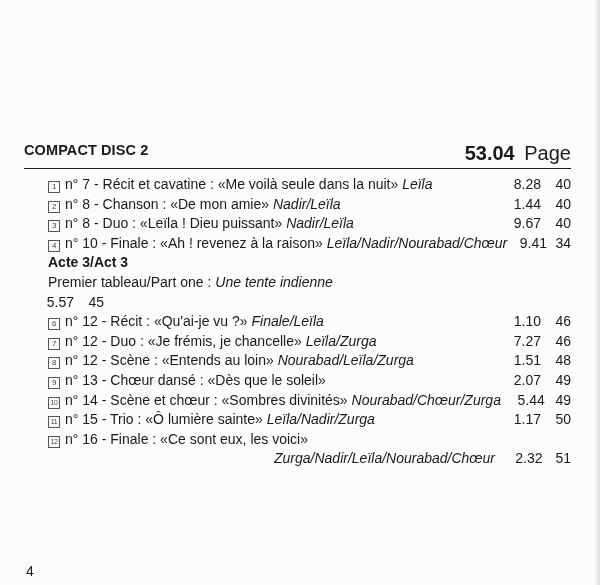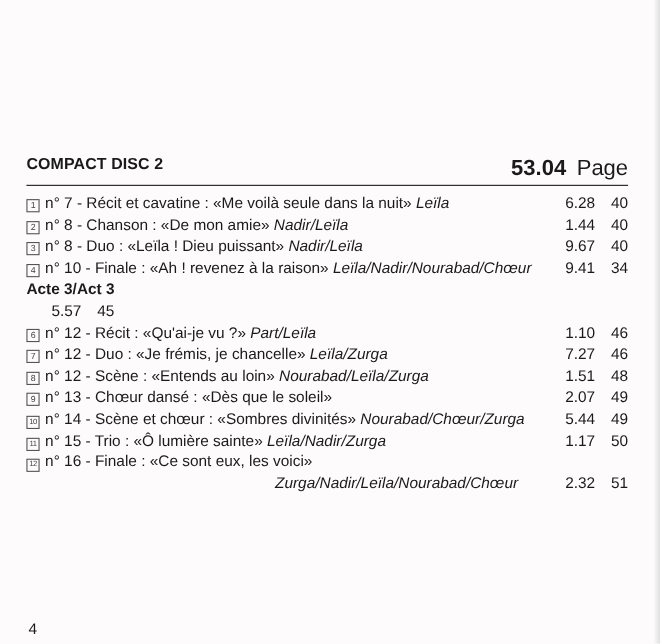--- a/index.html
+++ b/index.html
@@ -27,21 +27,21 @@
     font-weight: bold; font-size: 14.5px; letter-spacing: 0.1px;
   }
   .header-right { font-size: 20px; }
   .total-time { font-weight: bold; }
   .page-label { font-weight: normal; margin-left: 4px; }
   .list { margin-top: 6px; }
   .row {
     display: flex; align-items: baseline; height: 19.6px;
     font-size: 14px; line-height: 19.6px; white-space: nowrap;
   }
-  .row .text { flex: 1; overflow: visible; }
+  .row .text { flex: 1; overflow: visible; margin-left: 24px; }
   .row .dur { width: 50px; text-align: right; }
   .row .pg { width: 30px; text-align: right; }
   .track-box {
     display: inline-block; width: 10px; height: 10px;
     border: 1px solid #555; font-size: 8px; line-height: 10px;
     text-align: center; color: #444; margin-right: 5px;
     vertical-align: 0px; letter-spacing: -0.5px;
   }
   .track-box.wide { font-size: 7px; }
   .it { font-style: italic; }
@@ -63,21 +63,21 @@
     <span class="header-right">
       <span class="total-time">53.04</span>
       <span class="page-label">Page</span>
     </span>
   </div>
 
   <div class="list">
 
     <div class="row">
       <span class="text"><span class="track-box">1</span><span>n° 7</span> - <span>Récit et cavatine : «Me voilà seule dans la nuit»</span> <span class="it">Leïla</span></span>
-      <span class="dur">6.28</span>
+      <span class="dur">8.28</span>
       <span class="pg">40</span>
     </div>
     <div class="row">
       <span class="text"><span class="track-box">2</span><span>n° 8</span> - <span>Chanson : «De mon amie»</span> <span class="it">Nadir/Leïla</span></span>
       <span class="dur">1.44</span>
       <span class="pg">40</span>
     </div>
     <div class="row">
       <span class="text"><span class="track-box">3</span><span>n° 8</span> - <span>Duo : «Leïla ! Dieu puissant»</span> <span class="it">Nadir/Leïla</span></span>
       <span class="dur">9.67</span>
@@ -85,27 +85,30 @@
     </div>
     <div class="row">
       <span class="text"><span class="track-box">4</span><span>n° 10</span> - <span>Finale : «Ah ! revenez à la raison»</span> <span class="it">Leïla/Nadir/Nourabad/Chœur</span></span>
       <span class="dur">9.41</span>
       <span class="pg">34</span>
     </div>
 
     <div class="row act">
       <span class="text">Acte 3/Act 3</span>
     </div>
+    <div class="row">
+      <span class="text"><span>Premier tableau/Part one :</span> <span class="it">Une tente indienne</span></span>
+    </div>
 
     <div class="row">
       <span class="dur">5.57</span>
       <span class="pg">45</span>
     </div>
     <div class="row">
-      <span class="text"><span class="track-box">6</span><span>n° 12</span> - <span>Récit : «Qu'ai-je vu ?»</span> <span class="it">Part/Leïla</span></span>
+      <span class="text"><span class="track-box">6</span><span>n° 12</span> - <span>Récit : «Qu'ai-je vu ?»</span> <span class="it">Finale/Leïla</span></span>
       <span class="dur">1.10</span>
       <span class="pg">46</span>
     </div>
     <div class="row">
       <span class="text"><span class="track-box">7</span><span>n° 12</span> - <span>Duo : «Je frémis, je chancelle»</span> <span class="it">Leïla/Zurga</span></span>
       <span class="dur">7.27</span>
       <span class="pg">46</span>
     </div>
     <div class="row">
       <span class="text"><span class="track-box">8</span><span>n° 12</span> - <span>Scène : «Entends au loin»</span> <span class="it">Nourabad/Leïla/Zurga</span></span>

